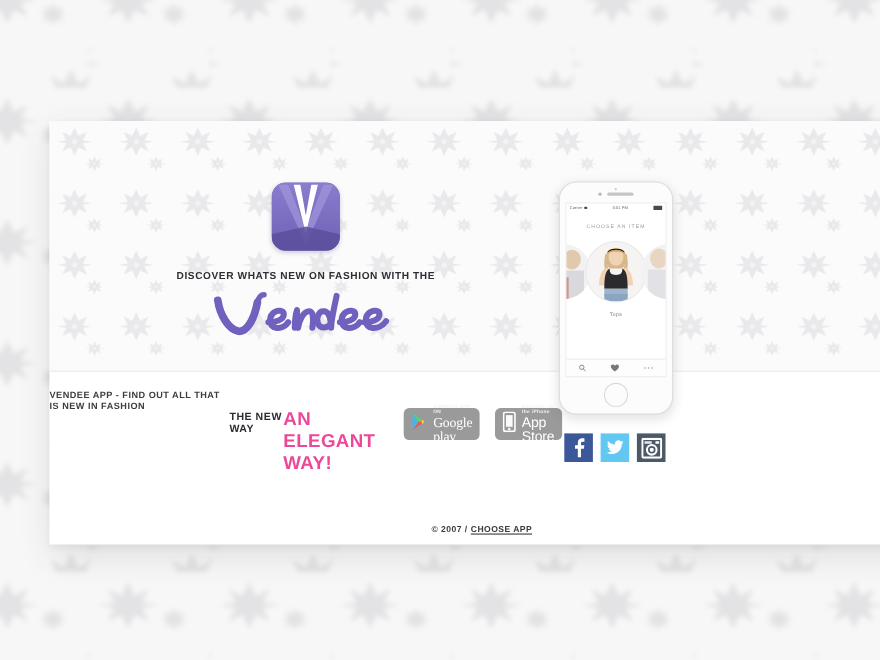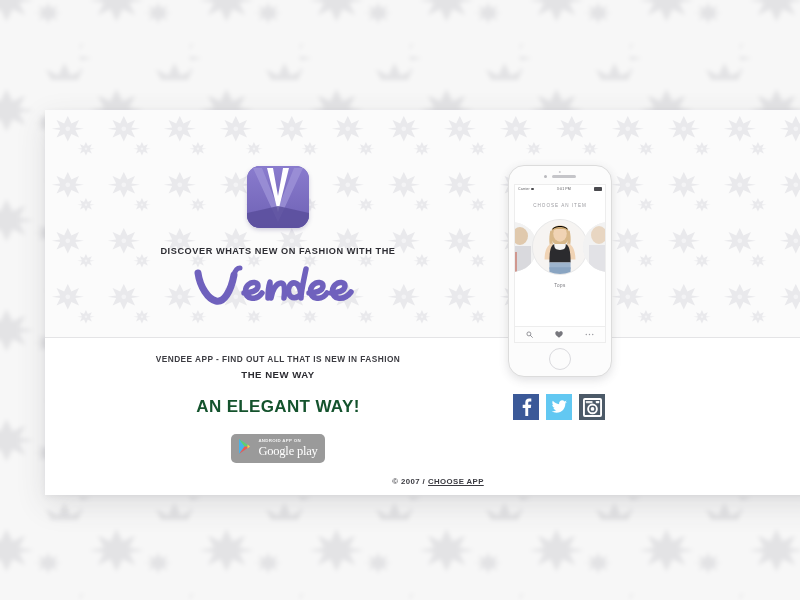--- a/index.html
+++ b/index.html
@@ -95,44 +95,44 @@
   #lower {
     position: relative;
     height: 156px;
     background: #ffffff;
   }
   #lower-inner {
     position: absolute;
     left: 0; top: 0;
     width: 466px;
     display: flex;
-    flex-direction: column;
-    align-items: center;
+    flex-direction: row;
+    align-items: flex-start;
     padding-top: 16px;
   }
 
   .sub-line-1 {
     font-size: 8.3px;
     font-weight: bold;
     letter-spacing: .45px;
     color: #3c3c42;
   }
   .sub-line-2 {
-    margin-top: 5px;
+    margin-top: 20px;
     font-size: 9.6px;
     font-weight: bold;
     letter-spacing: .5px;
     color: #2b2b31;
   }
   .headline {
     margin-top: 17px;
     font-size: 17px;
     font-weight: bold;
     letter-spacing: .35px;
-    color: #14532d;
+    color: #ec4899;
   }
 
   
   #badges {
     margin-top: 17px;
     display: flex;
     gap: 14px;
     align-items: center;
   }
   .badge {
@@ -419,20 +419,33 @@
               <path d="M1 16 L12 8.5 L6.5 8.5 Z" fill="#f05a4e"></path>
               <path d="M9.5 6.4 L12 8.5 L9.5 10.6 Z" fill="#ffd04a"></path>
             </svg>
           </span>
           <span class="txt">
             <span class="small">ANDROID APP ON</span>
             <span class="big">Google play</span>
           </span>
         </div>
 
+        <div class="badge appstore">
+          <span class="glyph">
+            <svg width="12" height="19" viewBox="0 0 12 19" xmlns="http://www.w3.org/2000/svg">
+              <rect x="0.8" y="0.8" width="10.4" height="17.4" rx="1.8" fill="none" stroke="#ffffff" stroke-width="1.5"></rect>
+              <rect x="3" y="3.4" width="6" height="10.6" fill="#ffffff" opacity=".95"></rect>
+              <circle cx="6" cy="16" r="1.1" fill="#ffffff"></circle>
+            </svg>
+          </span>
+          <span class="txt">
+            <span class="small">Available on the iPhone</span>
+            <span class="big">App Store</span>
+          </span>
+        </div>
 
       </div>
     </div>
 
     <div id="footer">
       <span>© 2007 /</span>
       <span class="link">CHOOSE APP</span>
     </div>
   </div>
 </div>

